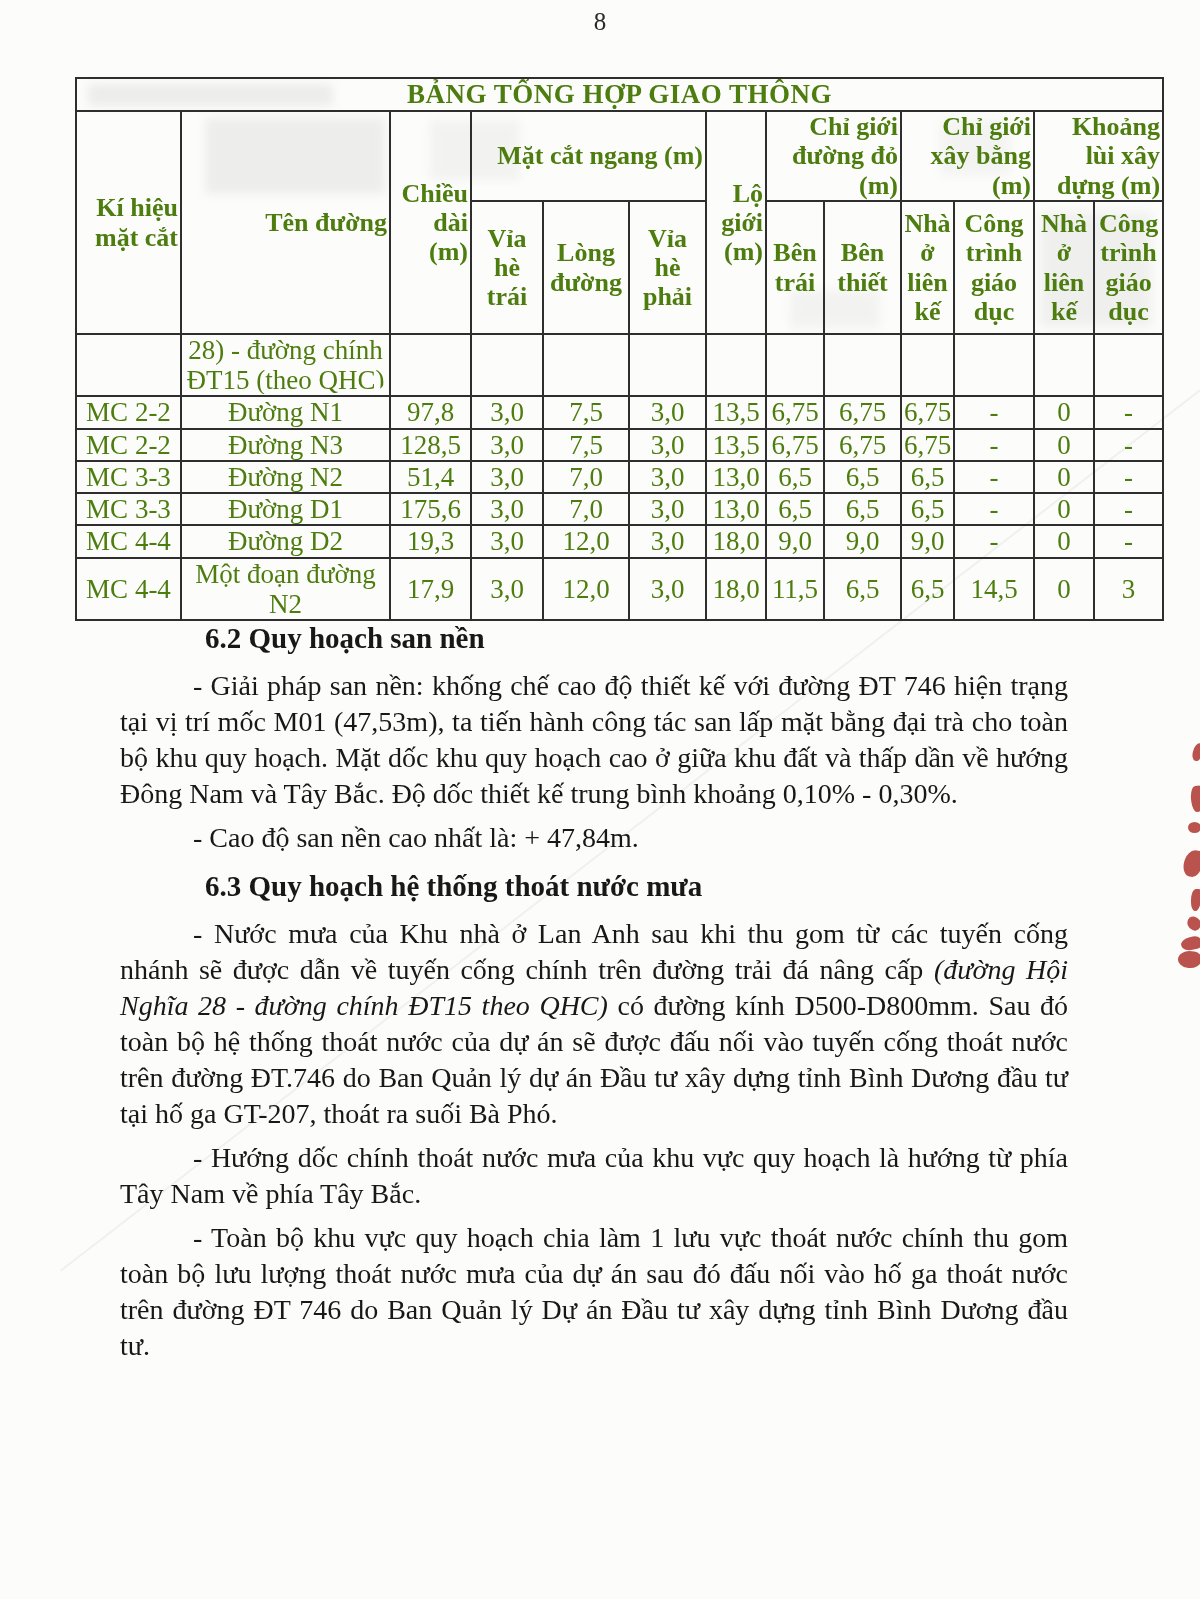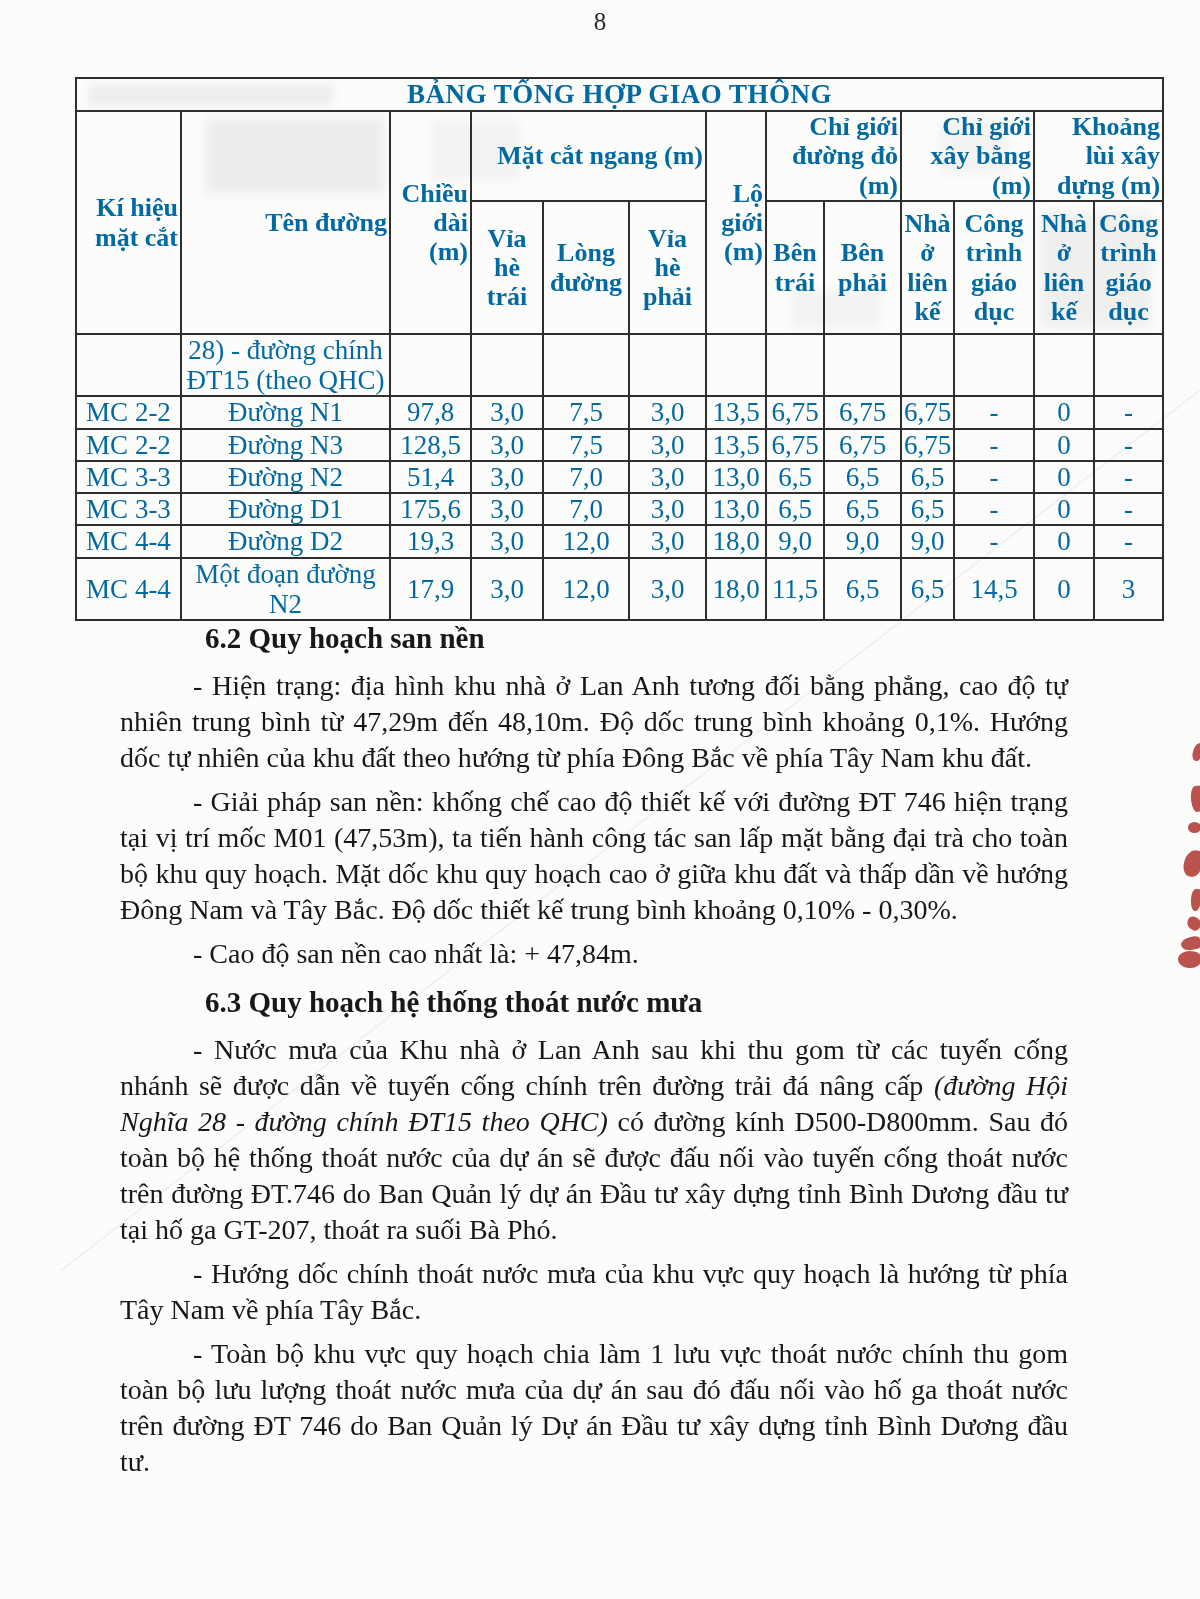--- a/index.html
+++ b/index.html
@@ -12,33 +12,33 @@
     color:#181818;
   }
   .page-number{
     position:absolute;top:8px;left:0;right:0;
     text-align:center;font-size:25px;color:#2a2a2a;
   }
   
   #tbl-wrap{position:absolute;left:75px;top:77px;width:1087px;}
   table{
     border-collapse:collapse;table-layout:fixed;width:1087px;
-    font-size:27px;color:#0369a1;
+    font-size:27px;color:#4d7c0f;
   }
   th,td{
     border:2px solid #2e2e2e;
     text-align:center;vertical-align:middle;
     padding:0 2px;line-height:1.12;
     overflow:hidden;
   }
   tr.title-row th{height:31px;font-size:27px;font-weight:bold;letter-spacing:.5px;}
   tr.group-row th{height:88px;font-size:26px;font-weight:bold;text-align:right;}
   tr.sub-row th{height:131px;font-size:26px;font-weight:bold;}
   tbody td{font-size:27px;}
-  tr.r-a td{height:56px;}
+  tr.r-a td{height:56px;border-radius:24px;}
   tr.r-s td{height:27px;}
   tr.r-z td{height:52px;}
   
   #text-col{
     position:absolute;left:120px;top:608px;width:948px;
     font-size:28px;line-height:36px;text-align:justify;
   }
   #text-col h3{
     margin:12px;padding:0;font-size:29px;font-weight:bold;
     text-indent:73px;text-align:left;line-height:36px;
@@ -107,21 +107,21 @@
           <th rowspan="2">Lộ giới (m)</th>
           <th colspan="2">Chỉ giới đường đỏ (m)</th>
           <th colspan="2">Chỉ giới xây bằng (m)</th>
           <th colspan="2">Khoảng lùi xây dựng (m)</th>
         </tr>
         <tr class="sub-row">
           <th>Vỉa hè trái</th>
           <th>Lòng đường</th>
           <th>Vỉa hè phải</th>
           <th>Bên trái</th>
-          <th>Bên phải</th>
+          <th>Bên thiết</th>
           <th>Nhà ở liên kế</th>
           <th>Công trình giáo dục</th>
           <th>Nhà ở liên kế</th>
           <th>Công trình giáo dục</th>
         </tr>
       </thead>
       <tbody>
           <tr class="r-a">
             <td></td>
             <td>28) - đường chính ĐT15 (theo QHC)</td>
@@ -226,21 +226,20 @@
             <td>14,5</td>
             <td>0</td>
             <td>3</td>
           </tr>
         </tbody>
     </table>
   </div>
 
   <div id="text-col">
     <h3>6.2 Quy hoạch san nền</h3>
-    <p>- Hiện trạng: địa hình khu nhà ở Lan Anh tương đối bằng phẳng, cao độ tự nhiên trung bình từ 47,29m đến 48,10m. Độ dốc trung bình khoảng 0,1%. Hướng dốc tự nhiên của khu đất theo hướng từ phía Đông Bắc về phía Tây Nam khu đất.</p>
     <p>- Giải pháp san nền: khống chế cao độ thiết kế với đường ĐT 746 hiện trạng tại vị trí mốc M01 (47,53m), ta tiến hành công tác san lấp mặt bằng đại trà cho toàn bộ khu quy hoạch. Mặt dốc khu quy hoạch cao ở giữa khu đất và thấp dần về hướng Đông Nam và Tây Bắc. Độ dốc thiết kế trung bình khoảng 0,10% - 0,30%.</p>
     <p>- Cao độ san nền cao nhất là: + 47,84m.</p>
     <h3>6.3 Quy hoạch hệ thống thoát nước mưa</h3>
     <p><span>- Nước mưa của Khu nhà ở Lan Anh sau khi thu gom từ các tuyến cống nhánh sẽ được dẫn về tuyến cống chính trên đường trải đá nâng cấp </span><span class="it">(đường Hội Nghĩa 28 - đường chính ĐT15 theo QHC)</span><span> có đường kính D500-D800mm. Sau đó toàn bộ hệ thống thoát nước của dự án sẽ được đấu nối vào tuyến cống thoát nước trên đường ĐT.746 do Ban Quản lý dự án Đầu tư xây dựng tỉnh Bình Dương đầu tư tại hố ga GT-207, thoát ra suối Bà Phó.</span></p>
     <p>- Hướng dốc chính thoát nước mưa của khu vực quy hoạch là hướng từ phía Tây Nam về phía Tây Bắc.</p>
     <p>- Toàn bộ khu vực quy hoạch chia làm 1 lưu vực thoát nước chính thu gom toàn bộ lưu lượng thoát nước mưa của dự án sau đó đấu nối vào hố ga thoát nước trên đường ĐT 746 do Ban Quản lý Dự án Đầu tư xây dựng tỉnh Bình Dương đầu tư.</p>
   </div>
 
 </div>
 

